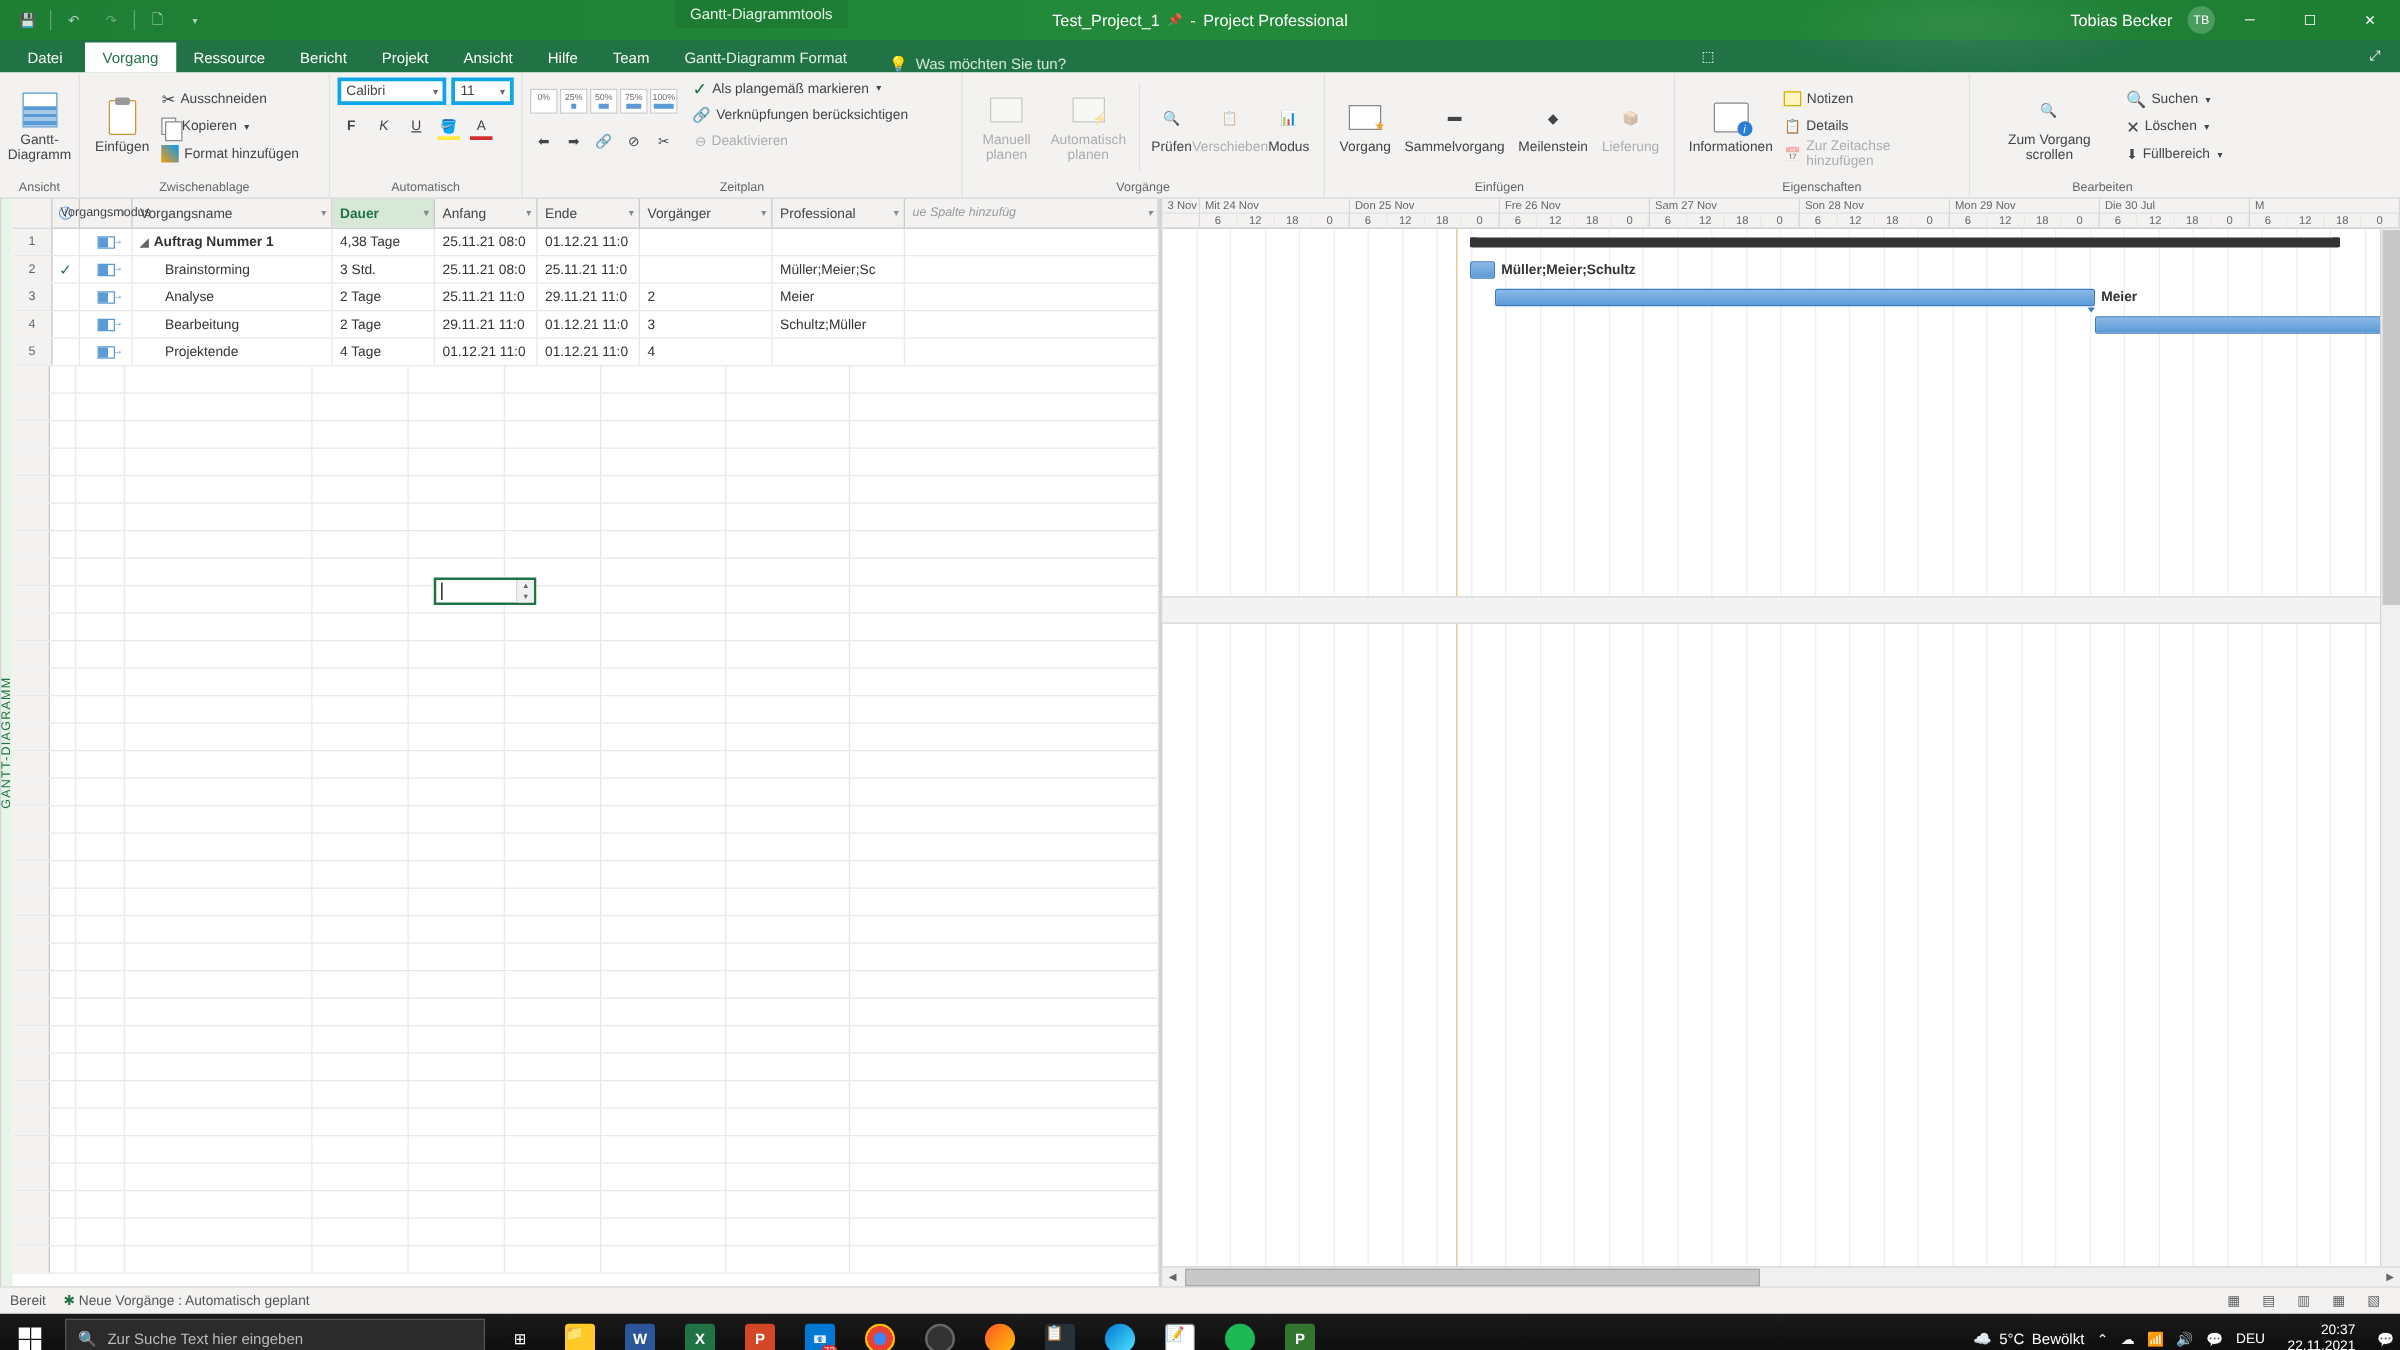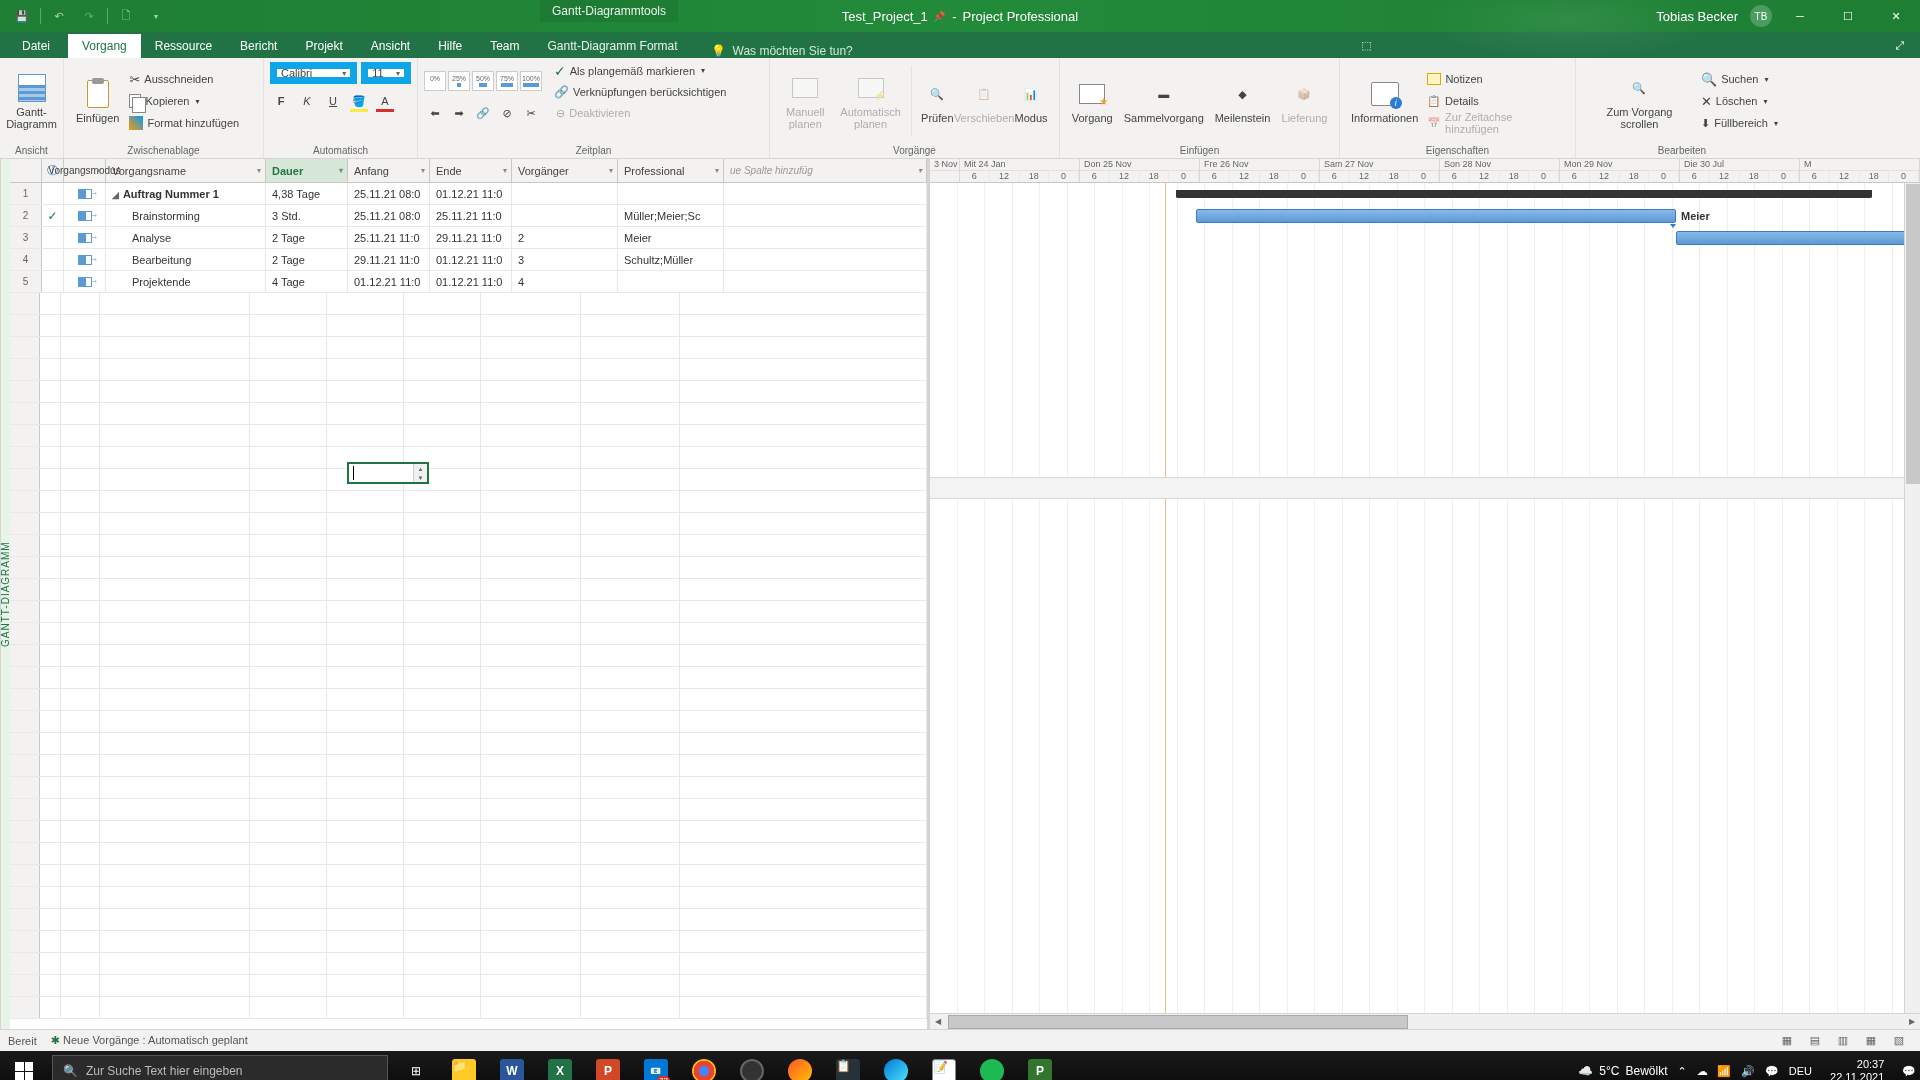--- a/index.html
+++ b/index.html
@@ -33,21 +33,21 @@
 .ribbon{height:101px;background:#f3f2f1;border-bottom:1px solid #d4d4d4;display:flex;font-size:11px;color:#444}
 .group{border-right:1px solid #e1e1e1;display:flex;flex-direction:column;padding:4px 6px 2px}
 .group .gtitle{text-align:center;font-size:10px;color:#666;margin-top:auto;padding-top:2px}
 .group .row{display:flex;align-items:center;gap:4px;height:22px}
 .bigbtn{display:flex;flex-direction:column;align-items:center;justify-content:center;padding:2px 6px;gap:2px;min-width:44px;height:78px;cursor:pointer}
 .bigbtn .ic{width:32px;height:32px;display:flex;align-items:center;justify-content:center}
 .bigbtn .lbl{text-align:center;font-size:11px;line-height:12px}
 .bigbtn.disabled{opacity:.4;cursor:default}
 .smallbtn{display:flex;align-items:center;gap:4px;padding:2px 4px;height:20px;cursor:pointer;font-size:11px}
 .smallbtn.disabled{opacity:.4}
-.combo{border:7px solid #0ea5e9;background:#fff;height:22px;display:flex;align-items:center;padding:0 4px;font-size:11px}
+.combo{border:3px solid #0ea5e9;background:#fff;height:22px;display:flex;align-items:center;padding:0 4px;font-size:11px}
 .combo .arr{margin-left:auto;font-size:8px;color:#666}
 .icbtn{width:22px;height:22px;display:flex;align-items:center;justify-content:center;cursor:pointer;font-size:11px}
 
 
 .ic-table{width:28px;height:28px;background:linear-gradient(#fff 0 40%,#5b9bd5 40% 100%);border:1px solid #5b9bd5;position:relative}
 .ic-table::after{content:"";position:absolute;left:0;top:40%;right:0;bottom:0;background:repeating-linear-gradient(#5b9bd5 0 3px,#a8c8e8 3px 6px)}
 .ic-paste{width:22px;height:28px;background:#fff;border:1px solid #c89632;border-radius:2px;position:relative}
 .ic-paste::before{content:"";position:absolute;top:-3px;left:4px;right:4px;height:6px;background:#999;border-radius:2px}
 .ic-cut{font-size:13px;color:#444}
 .ic-copy{width:12px;height:14px;border:1px solid #888;background:#fff;position:relative}
@@ -954,21 +954,21 @@
     </div>
   </div>
 
   <div class="ganttpane">
     <div class="gantt-head" id="gantt-head">
         <div class="gday" style="width: 30px;">
           <div class="dt">3 Nov</div>
           <div class="hrs"></div>
         </div>
         <div class="gday" style="width: 120px;">
-          <div class="dt">Mit 24 Jan</div>
+          <div class="dt">Mit 24 Nov</div>
           <div class="hrs">
             <span>6</span>
             <span>12</span>
             <span>18</span>
             <span>0</span>
           </div>
         </div>
         <div class="gday" style="width: 120px;">
           <div class="dt">Don 25 Nov</div>
           <div class="hrs">
@@ -1070,20 +1070,25 @@
           <div class="gcol" style="width: 30px;"></div>
           <div class="gcol" style="width: 30px;"></div>
           <div class="gcol" style="width: 30px;"></div>
           <div class="gcol" style="width: 30px;"></div>
         </div>
       <div class="today-line" style="left:235px"></div>
       <div class="gantt-mid"></div>
 
       <div class="gantt-row">
           <div class="gbar summary" style="left:246px;width:696px"></div>
+        </div>
+      <div class="gantt-row">
+          <div class="gbar task" style="left:246px;width:20px">
+            <span class="glabel">Müller;Meier;Schultz</span>
+          </div>
         </div>
       <div class="gantt-row">
           <div class="gbar task" style="left:266px;width:480px">
             <span class="end"></span>
             <span class="glabel">Meier</span>
           </div>
         </div>
       <div class="gantt-row">
           <div class="gbar task" style="left:746px;width:300px"></div>
         </div>

